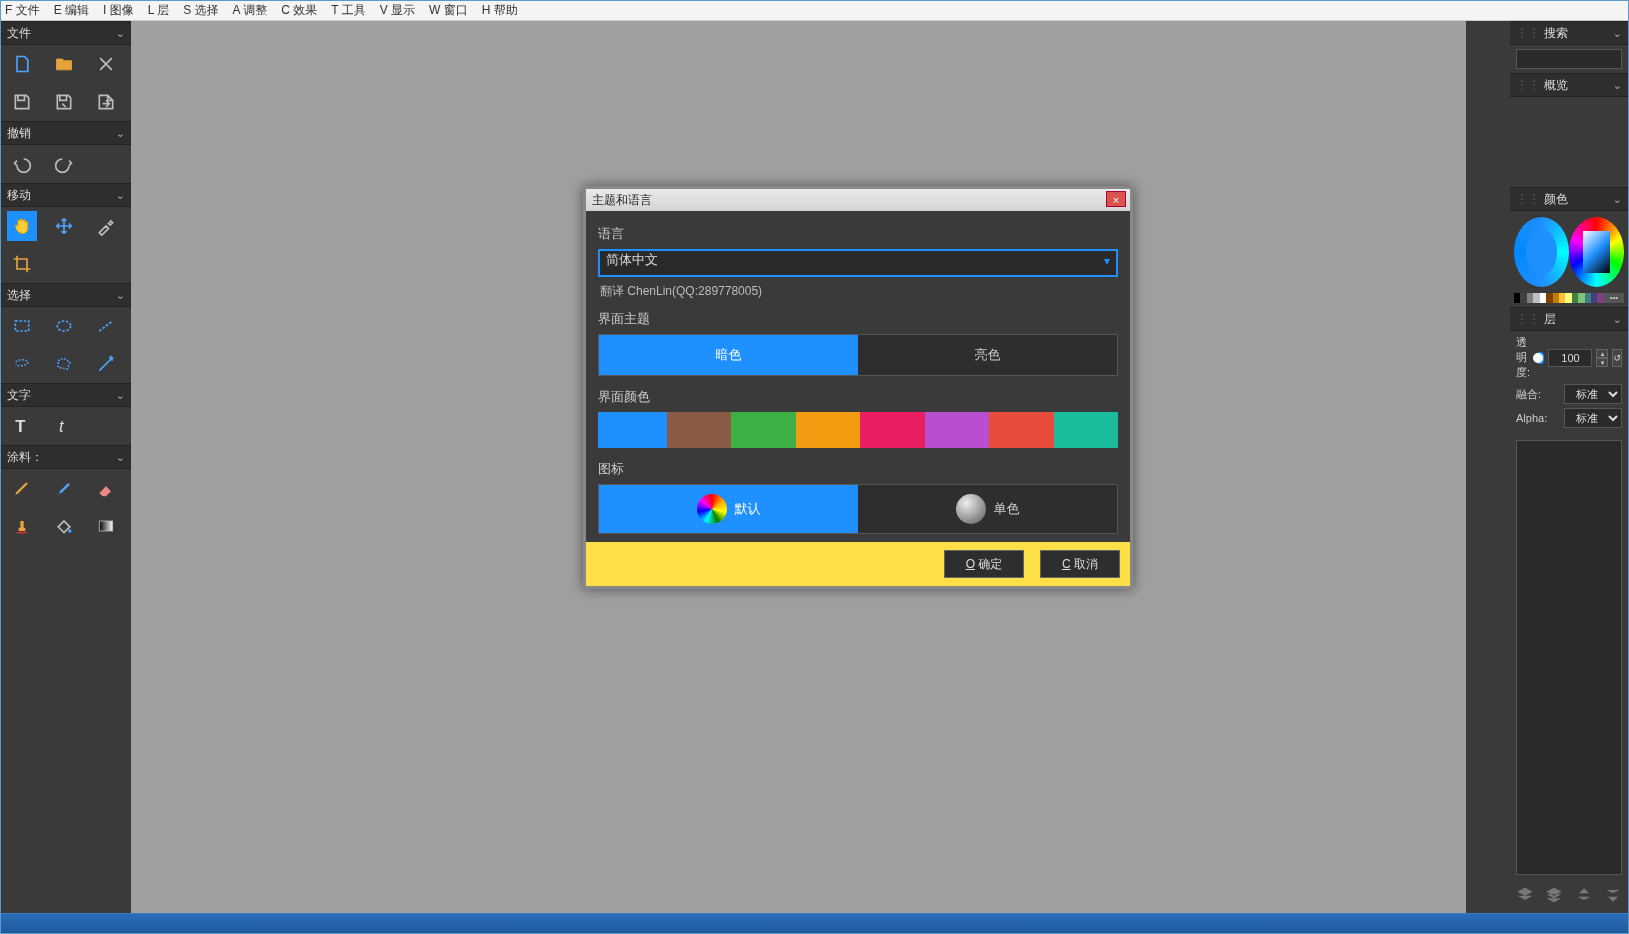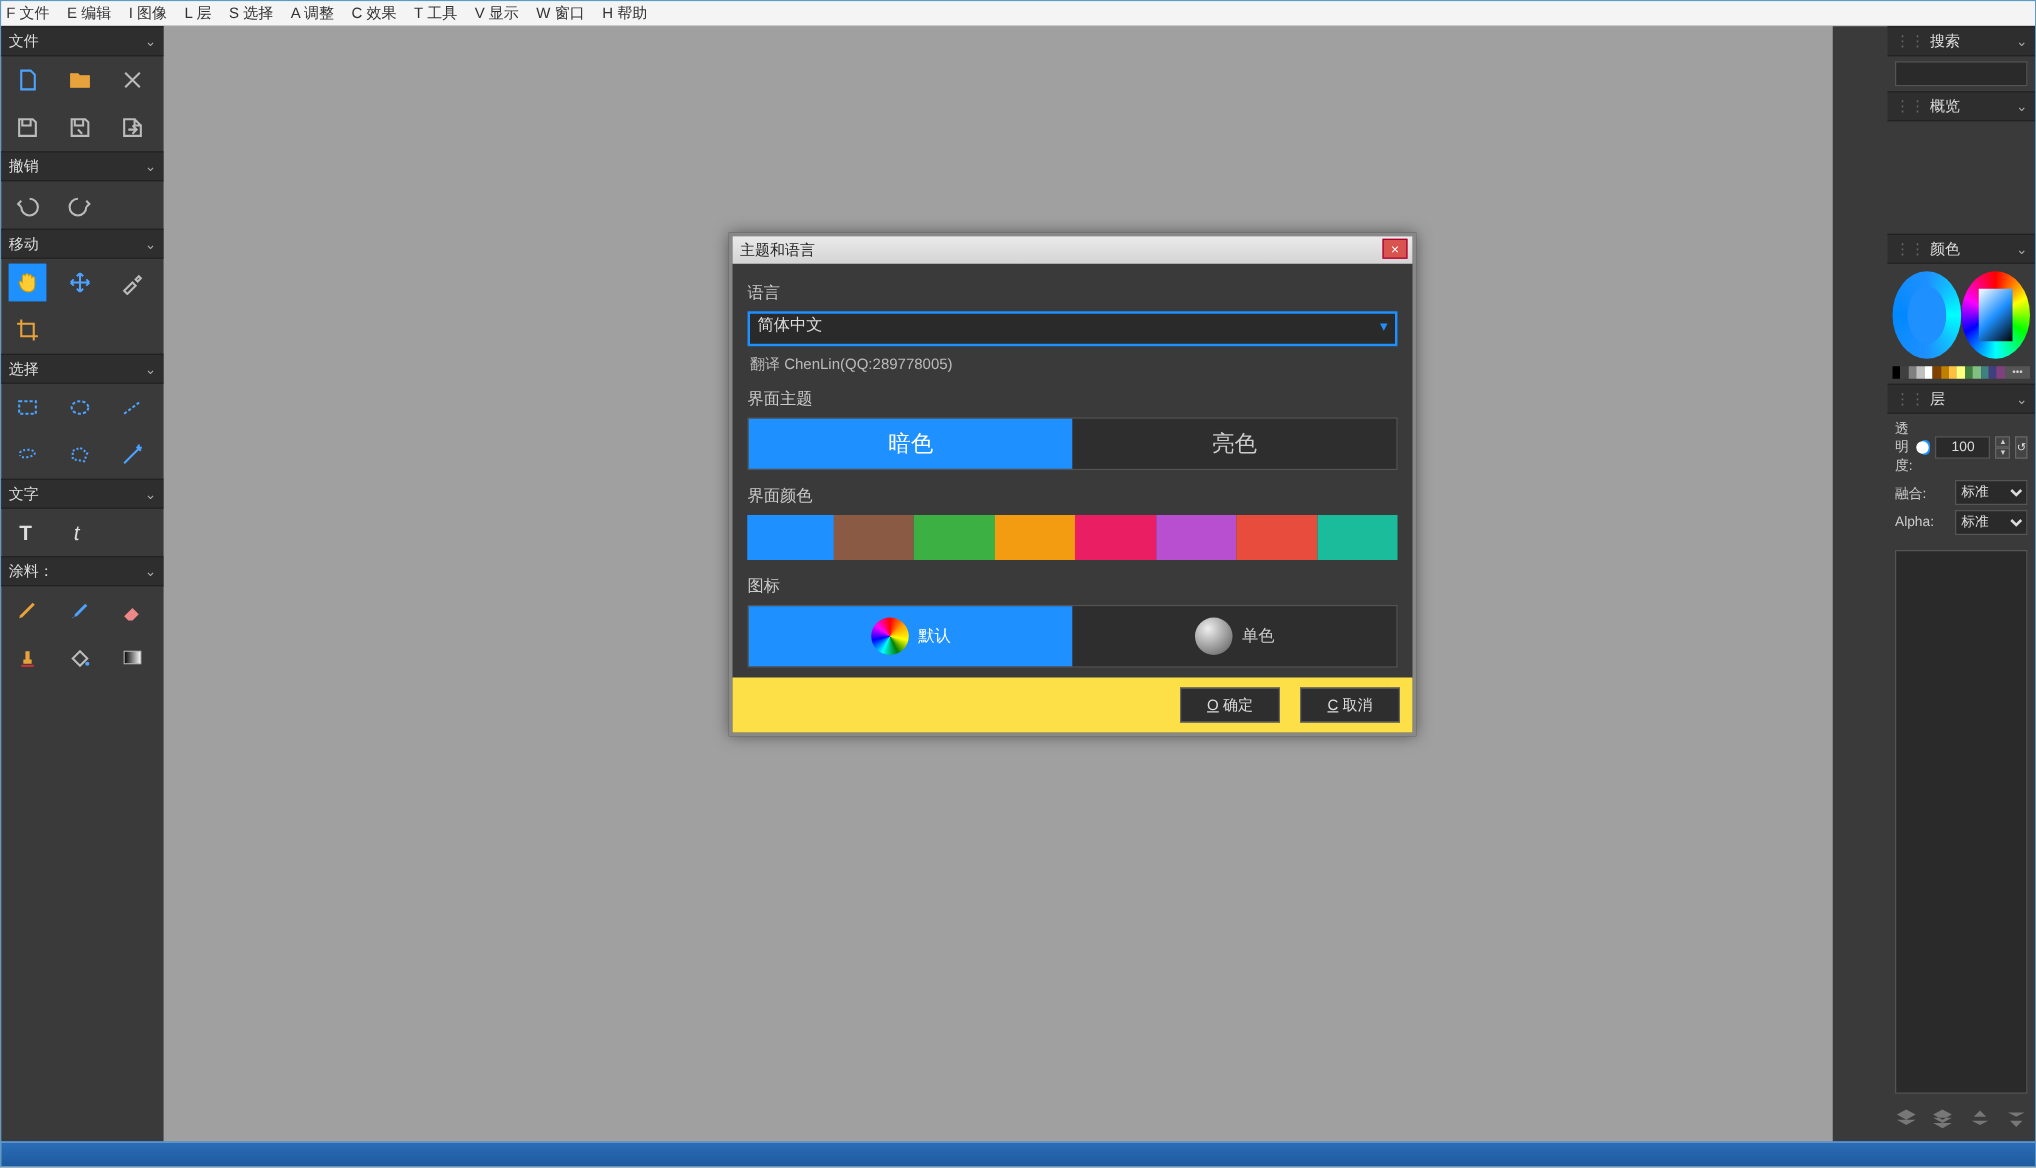--- a/index.html
+++ b/index.html
@@ -29,40 +29,40 @@
   .search-box input { width:100%; height:20px; background:#2a2a2a; border:1px solid #555; color:#ddd; padding:0 4px; font-size:11px; }
   .color-circles { display:flex; justify-content:space-around; padding:6px 4px; }
   .color-circle { width:70px; height:70px; border-radius:50%; position:relative; }
   .palette-row { display:flex; padding:0 4px 4px 4px; }
   .pal { flex:1; height:10px; }
   .pal.more { flex:0 0 20px; background:#555; color:#ccc; font-size:8px; text-align:center; line-height:10px; }
   .layer-controls { padding:4px 6px; }
   .lc-row { display:flex; align-items:center; margin-bottom:4px; gap:4px; }
   .lc-row label { font-size:11px; color:#ccc; width:44px; }
   .lc-row input[type=text] { width:44px; height:18px; background:#2a2a2a; border:1px solid #555; color:#ddd; font-size:11px; text-align:center; }
-  .lc-row select { flex:1; height:20px; background:#2a2a2a; border:1px solid #555; color:#ddd; font-size:11px; }
+  .lc-row select { flex:1; height:20px; background:#2a2a2a; border:1px solid #555; color:#ddd; font-size:11px;text-align:center; }
   .spinner-btns { display:flex; flex-direction:column; }
   .spinner-btns span { width:12px; height:9px; background:#444; border:1px solid #666; font-size:7px; text-align:center; line-height:7px; color:#ccc; cursor:pointer; }
   .toggle { width:24px; height:12px; background:#1e90ff; border-radius:6px; position:relative; }
   .toggle::after { content:""; position:absolute; right:1px; top:1px; width:10px; height:10px; background:#fff; border-radius:50%; }
   .layer-list { flex:1; background:#2a2a2a; margin:4px 6px; border:1px solid #555; }
   .layer-bottom-icons { display:flex; justify-content:space-around; padding:4px 0 6px 0; }
   .layer-bottom-icons span { width:24px; height:24px; display:flex; align-items:center; justify-content:center; color:#888; cursor:pointer; }
   
   .modal { position:absolute; left:452px; top:165px; width:550px; background:#3a3a3a; border:3px solid #888; box-shadow:0 0 12px rgba(0,0,0,.5); color:#ddd; }
   .modal-titlebar { height:22px; background:linear-gradient(#eaeaea,#d4d4d4); color:#222; font-size:12px; display:flex; align-items:center; padding:0 6px; position:relative; }
   .modal-titlebar .close { position:absolute; right:4px; top:2px; width:20px; height:16px; background:#d9534f; color:#fff; font-size:11px; text-align:center; line-height:16px; cursor:pointer; border:1px solid #a03; }
   .modal-body { padding:10px 12px 8px 12px; }
   .modal-body .sect-label { font-size:13px; color:#ccc; margin:4px 0 6px 0; }
   .lang-select { width:100%; height:28px; background:#2a2a2a; border:2px solid #1e90ff; color:#ddd; font-size:13px; padding:0 6px; }
   .lang-select-wrap { position:relative; }
   .lang-select-wrap::after { content:"▾"; position:absolute; right:8px; top:5px; color:#1e90ff; pointer-events:none; font-size:12px; }
   .translator { font-size:12px; color:#bbb; margin:6px 0 10px 2px; }
   .theme-toggle { display:flex; border:1px solid #555; height:42px; }
-  .theme-toggle div { flex:1; display:flex; align-items:center; justify-content:center; font-size:18px; cursor:pointer; }
+  .theme-toggle div { flex:1; display:flex; align-items:center; justify-content:center; font-size:13px; cursor:pointer; }
   .theme-toggle .sel { background:#1e90ff; color:#fff; }
   .theme-toggle .unsel { background:#2e2e2e; color:#ccc; }
   .accent-row { display:flex; height:36px; margin-top:2px; }
   .accent-row div { flex:1; cursor:pointer; }
   .accent-row div.sel { border:2px solid #1e90ff; }
   .icon-toggle { display:flex; border:1px solid #555; height:50px; margin-top:2px; }
   .icon-toggle div { flex:1; display:flex; align-items:center; justify-content:center; gap:8px; font-size:13px; cursor:pointer; }
   .icon-toggle .sel { background:#1e90ff; color:#fff; }
   .icon-toggle .unsel { background:#2e2e2e; color:#ccc; }
   .icon-circle { width:30px; height:30px; border-radius:50%; }

